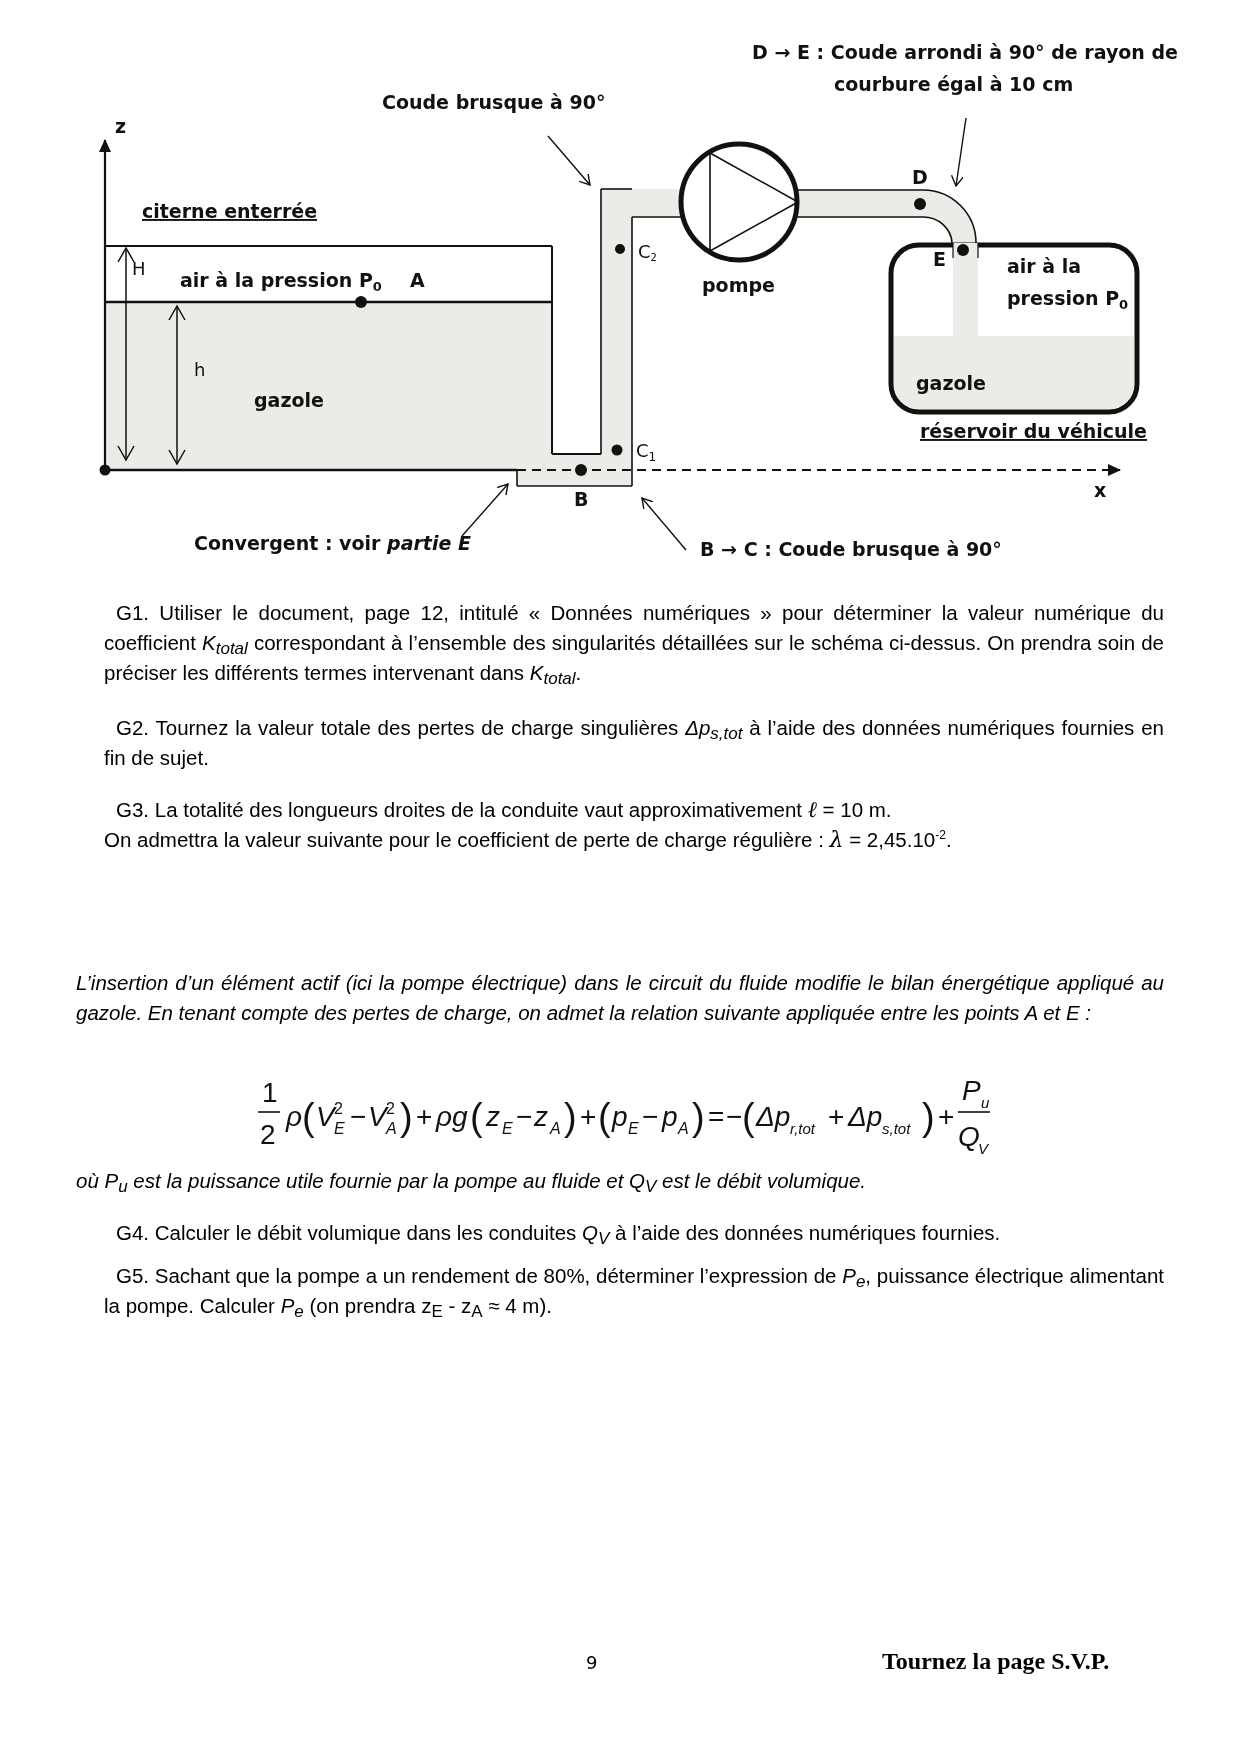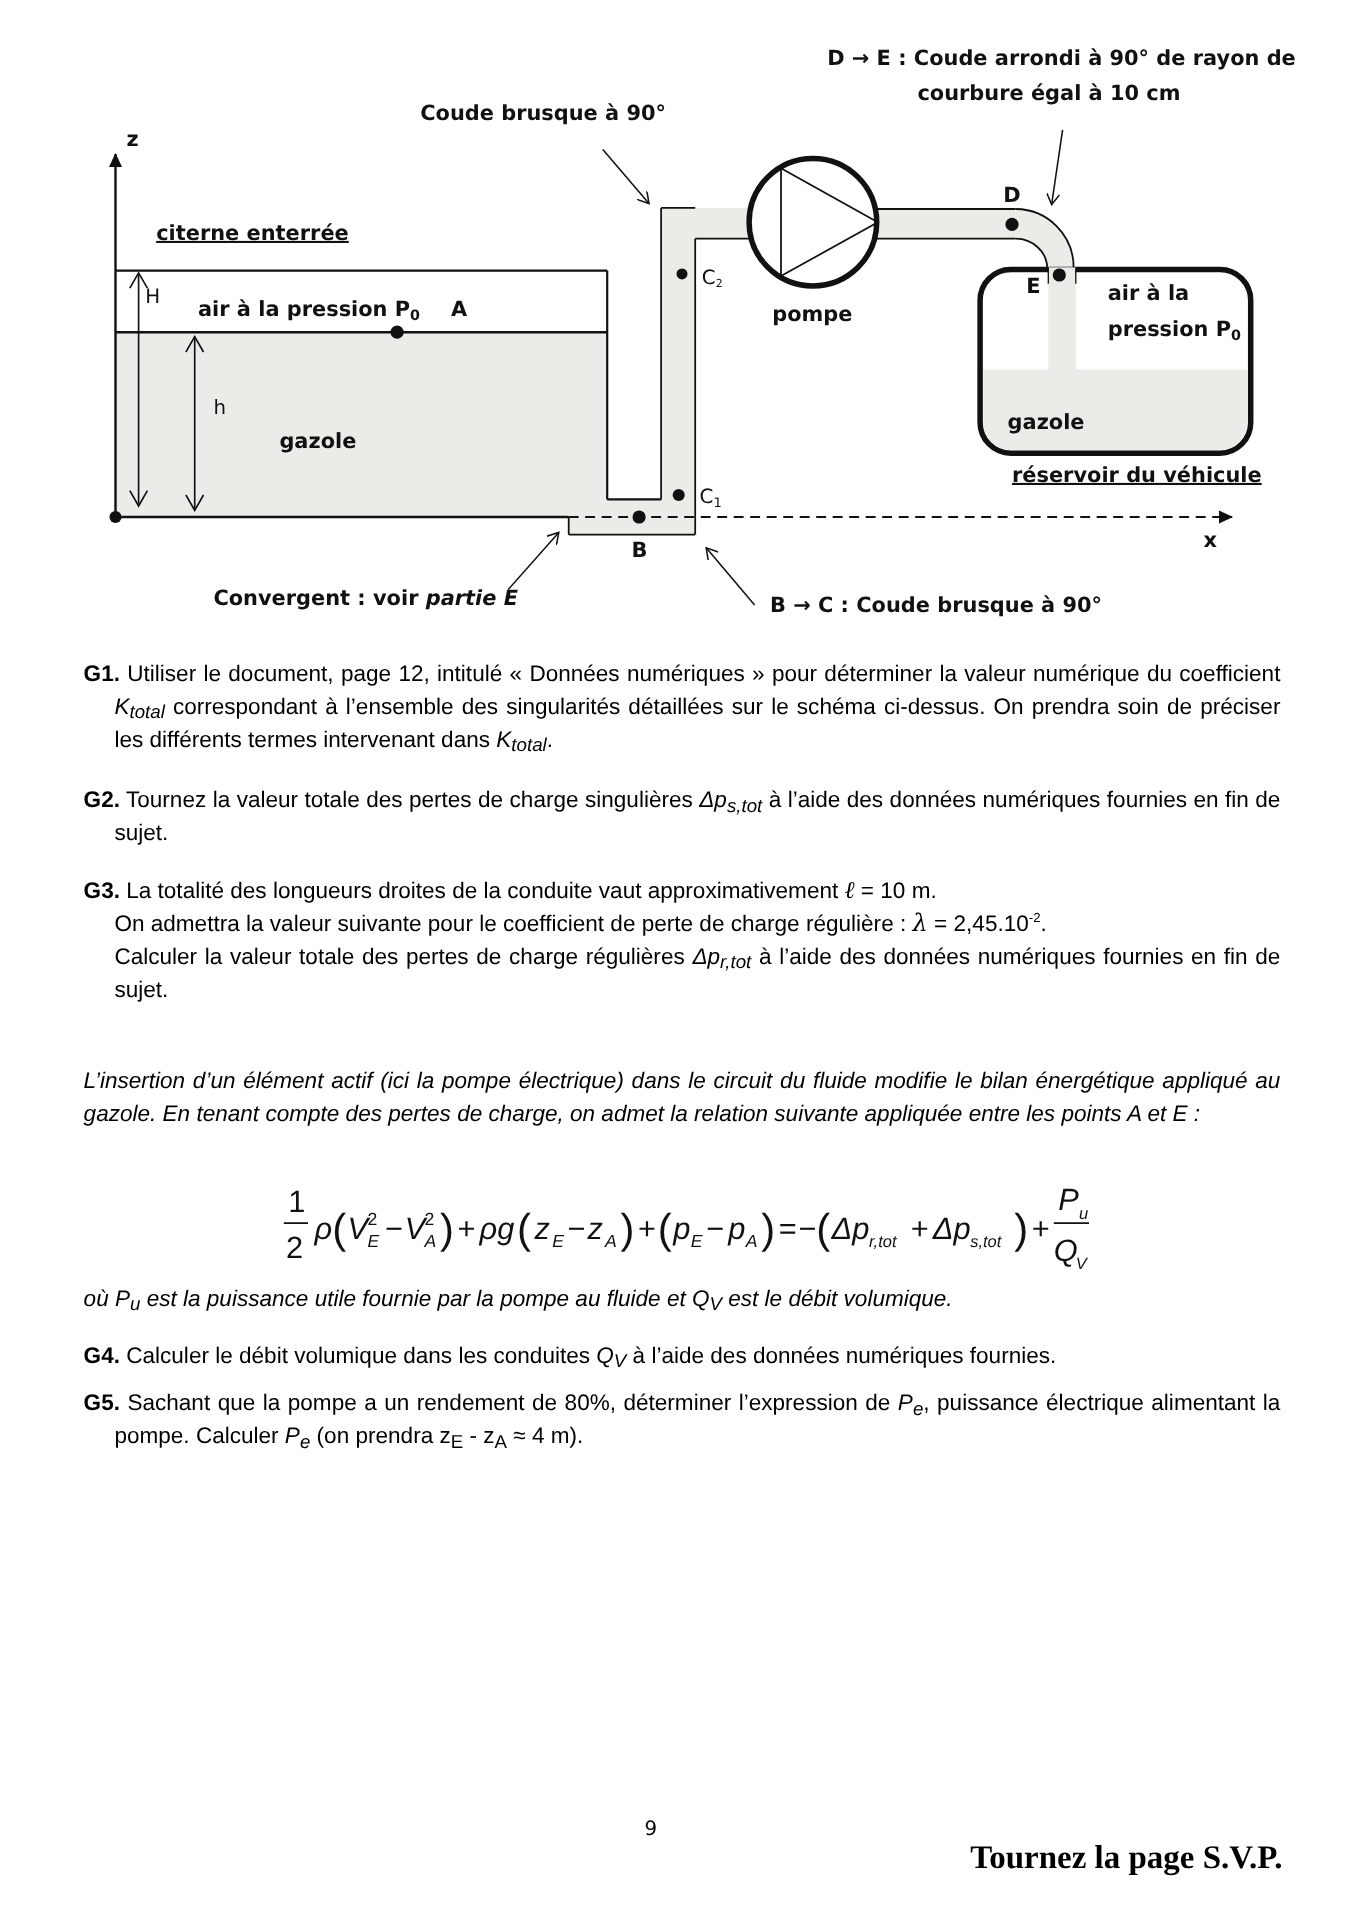--- a/index.html
+++ b/index.html
@@ -1,28 +1,28 @@
 <!DOCTYPE html>
 <html><head>
 <meta charset="utf-8">
 <style>
   html, body { margin: 0; padding: 0; background: #ffffff; }
   body { width: 1240px; height: 1754px; position: relative; overflow: hidden; font-family: "Liberation Sans", sans-serif; color: #000; }
   #diagram { position: absolute; left: 0; top: 0; }
   .dlabel { font-family: "DejaVu Sans", sans-serif; font-weight: bold; font-size: 19px; fill: #111; }
   .dlabel-n { font-family: "DejaVu Sans", sans-serif; font-size: 18px; fill: #111; }
   .txt { position: absolute; left: 76px; width: 1088px; font-size: 20.5px; line-height: 30px; text-align: justify; }
-  .q { font-weight: bold; }
+  .q { font-weight: normal; margin-left: 40px; }
   .it { font-style: italic; }
   sub { font-size: 17px; vertical-align: -4px; line-height: 0; }
   sup { font-size: 12px; vertical-align: 8px; line-height: 0; }
   .sym { font-family: "DejaVu Serif", serif; font-style: italic; font-size: 22px; }
   #equation { position: absolute; left: 250px; top: 1068px; width: 760px; height: 90px; }
   .footer-num { position: absolute; left: 586px; top: 1652px; font-family: "DejaVu Sans", sans-serif; font-size: 18px; }
-  .footer-turn { position: absolute; left: 882px; top: 1648px; font-family: "Liberation Serif", serif; font-weight: bold; font-size: 30px; margin-top: 24px; }
+  .footer-turn { position: absolute; left: 882px; top: 1648px; font-family: "Liberation Serif", serif; font-weight: bold; font-size: 24px; }
 </style>
 </head>
 <body>
 
 <svg id="diagram" width="1240" height="580" viewBox="0 0 1240 580" xmlns="http://www.w3.org/2000/svg">
   <defs>
     <marker id="arrOpen" markerWidth="12" markerHeight="12" refX="10" refY="6" orient="auto" markerUnits="userSpaceOnUse">
       <path d="M0,0 L10,6 L0,12" fill="none" stroke="#111" stroke-width="1.4"></path>
     </marker>
     <marker id="arrSolid" markerWidth="14" markerHeight="14" refX="12" refY="7" orient="auto" markerUnits="userSpaceOnUse">
@@ -127,21 +127,20 @@
 
 <div class="txt" style="top:713px;">
   <div style="padding-left:28px;text-indent:-28px;">
     <span class="q">G2.</span><span> Tournez la valeur totale des pertes de charge singulières </span><span class="it"><span>Δp</span><sub>s,tot</sub></span><span> à l’aide des données numériques fournies en fin de sujet.</span>
   </div>
 </div>
 
 <div class="txt" style="top:795px;">
   <div><span class="q">G3.</span><span> La totalité des longueurs droites de la conduite vaut approximativement </span><span class="sym">ℓ</span><span> = 10 m.</span></div>
   <div style="padding-left:28px;"><span>On admettra la valeur suivante pour le coefficient de perte de charge régulière : </span><span class="sym">λ</span><span> = 2,45.10</span><sup>-2</sup><span>.</span></div>
-  <div style="padding-left:28px;"><span>Calculer la valeur totale des pertes de charge régulières </span><span class="it"><span>Δp</span><sub>r,tot</sub></span><span> à l’aide des données numériques fournies en fin de sujet.</span></div>
 </div>
 
 <div class="txt it" style="top:955px;margin-top:13px;">L’insertion d’un élément actif (ici la pompe électrique) dans le circuit du fluide modifie le bilan énergétique appliqué au gazole. En tenant compte des pertes de charge, on admet la relation suivante  appliquée entre les points A et E :</div>
 
 <svg id="equation" viewBox="0 0 760 90" xmlns="http://www.w3.org/2000/svg">
   <g font-family="Liberation Sans, sans-serif" font-size="28" fill="#111">
     <text x="12" y="34">1</text>
     <line x1="8" y1="44" x2="30" y2="44" stroke="#111" stroke-width="1.6"></line>
     <text x="10" y="76">2</text>
     <text x="36" y="58" font-style="italic">ρ</text>

